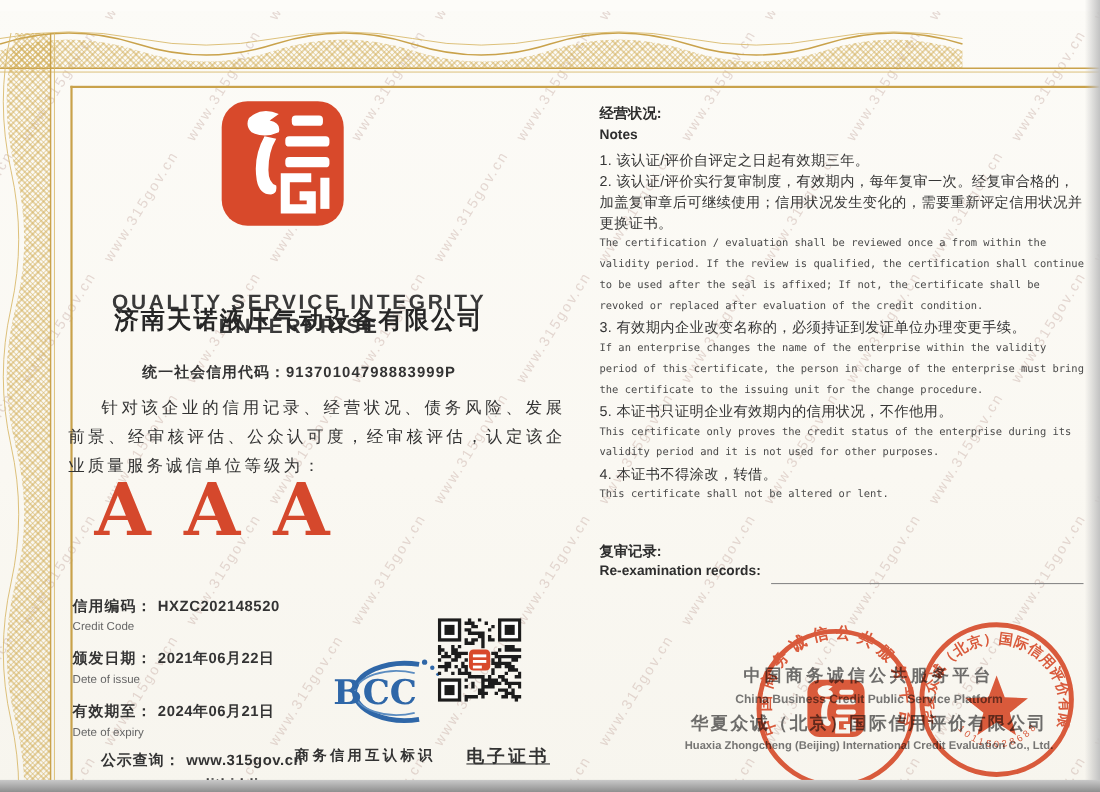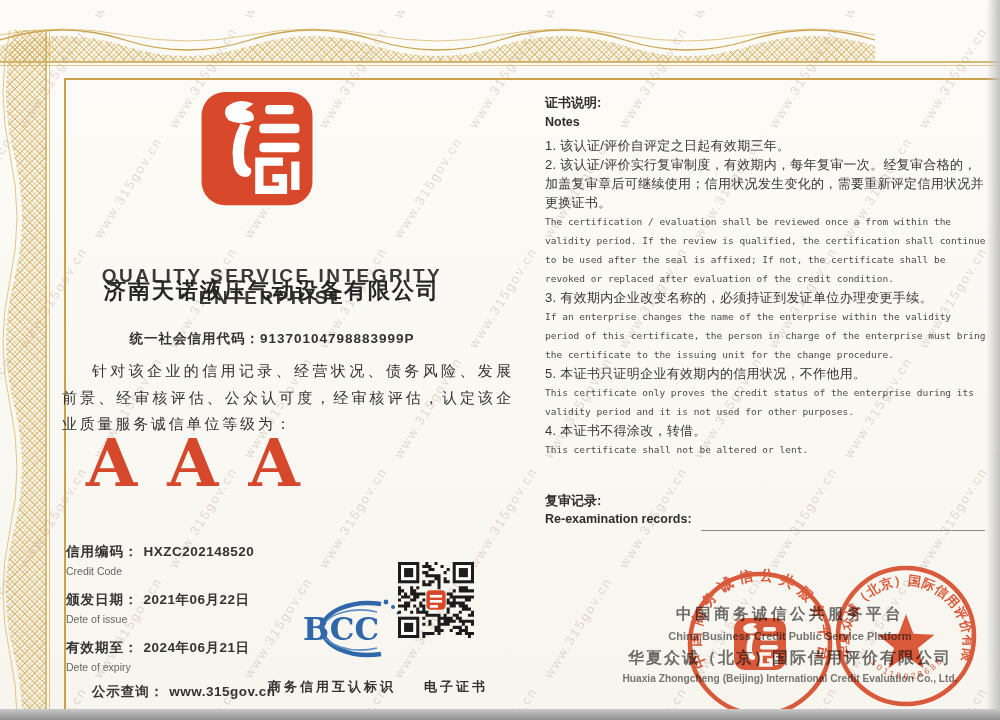--- a/index.html
+++ b/index.html
@@ -30,21 +30,21 @@
         letter-spacing:30px;color:#d5482c;}
   .field{left:66px;}
   #field-0{top:542px;} #field-1{top:590px;} #field-2{top:638px;} #field-3{top:682px;text-align:center;}
   .f-label{font-weight:bold;font-size:13.5px;color:#333;letter-spacing:1px;}
   .f-value{font-weight:bold;font-size:13.5px;color:#333;margin-left:5px;letter-spacing:.5px;}
   .f-en{font-size:10.5px;color:#666;margin-top:4px;}
   .f-value2{font-weight:bold;font-size:13.5px;color:#333;margin:5px 0 0 58px;letter-spacing:.5px;}
   #bcc-logo{left:282px;top:592px;}
   #bcc-label{left:268px;top:678px;font-size:13px;font-weight:bold;letter-spacing:3px;color:#333;}
   #qr{left:398px;top:562px;}
-  #qr-label{left:424px;top:678px;font-size:13px;font-weight:bold;letter-spacing:3px;color:#333;}
+  #qr-label{left:424px;top:678px;font-size:16px;font-weight:bold;letter-spacing:3px;color:#333;text-decoration:underline;}
   
   #notes-head-cn{left:545px;top:94px;font-size:13px;font-weight:bold;color:#2e2e2e;}
   #notes-head-en{left:545px;top:115px;font-size:12.5px;font-weight:bold;color:#2e2e2e;}
   #notes{left:545px;top:136px;width:444px;}
   #notes p{margin:0;}
   .ncn{font-size:13px;line-height:19px;color:#363636;letter-spacing:.3px;}
   .nen{font-family:"DejaVu Sans Mono",monospace;font-size:9.5px;line-height:19px;color:#4a4a4a;}
   #review-cn{left:545px;top:492px;font-size:13px;font-weight:bold;color:#2e2e2e;}
   #review-en{left:545px;top:512px;font-size:12.5px;font-weight:bold;color:#2e2e2e;}
   #review-line{left:701px;top:530px;width:284px;height:1px;background:#8a8a8a;}
@@ -205,21 +205,21 @@
         <rect x="3" y="57" width="15" height="15" fill="#fff"></rect>
         <rect x="6" y="60" width="9" height="9" fill="#1c1c1c"></rect>
       </g>
     <rect x="28" y="28" width="19" height="19" rx="4" fill="#d8492b"></rect>
     <rect x="31.5" y="32.5" width="12" height="2.6" fill="#fff"></rect>
     <rect x="31.5" y="37.5" width="12" height="2.6" fill="#fff"></rect>
     <rect x="31.5" y="42.5" width="8" height="2.6" fill="#fff"></rect>
   </svg>
   <div id="qr-label" class="abs z3">电子证书</div>
 
-  <div id="notes-head-cn" class="abs z3">证书说明:</div>
+  <div id="notes-head-cn" class="abs z3">经营状况:</div>
   <div id="notes-head-en" class="abs z3">Notes</div>
   <div id="notes" class="abs z3">
     <p class="ncn">1. 该认证/评价自评定之日起有效期三年。</p>
     <p class="ncn">2. 该认证/评价实行复审制度，有效期内，每年复审一次。经复审合格的，加盖复审章后可继续使用；信用状况发生变化的，需要重新评定信用状况并更换证书。</p>
     <p class="nen">The certification / evaluation shall be reviewed once a from within the validity period. If the review is qualified,  the certification shall continue to be used after the seal is affixed; If not, the certificate shall be revoked or replaced after evaluation of the credit condition.</p>
     <p class="ncn">3. 有效期内企业改变名称的，必须持证到发证单位办理变更手续。</p>
     <p class="nen">If an enterprise changes the name of the enterprise within the validity period of this certificate, the person in charge of the enterprise must bring the certificate to the issuing unit for the change procedure.</p>
     <p class="ncn">5. 本证书只证明企业有效期内的信用状况，不作他用。</p>
     <p class="nen">This certificate only proves the credit status of the enterprise during its validity period and it is not used for other purposes.</p>
     <p class="ncn">4. 本证书不得涂改，转借。</p>

